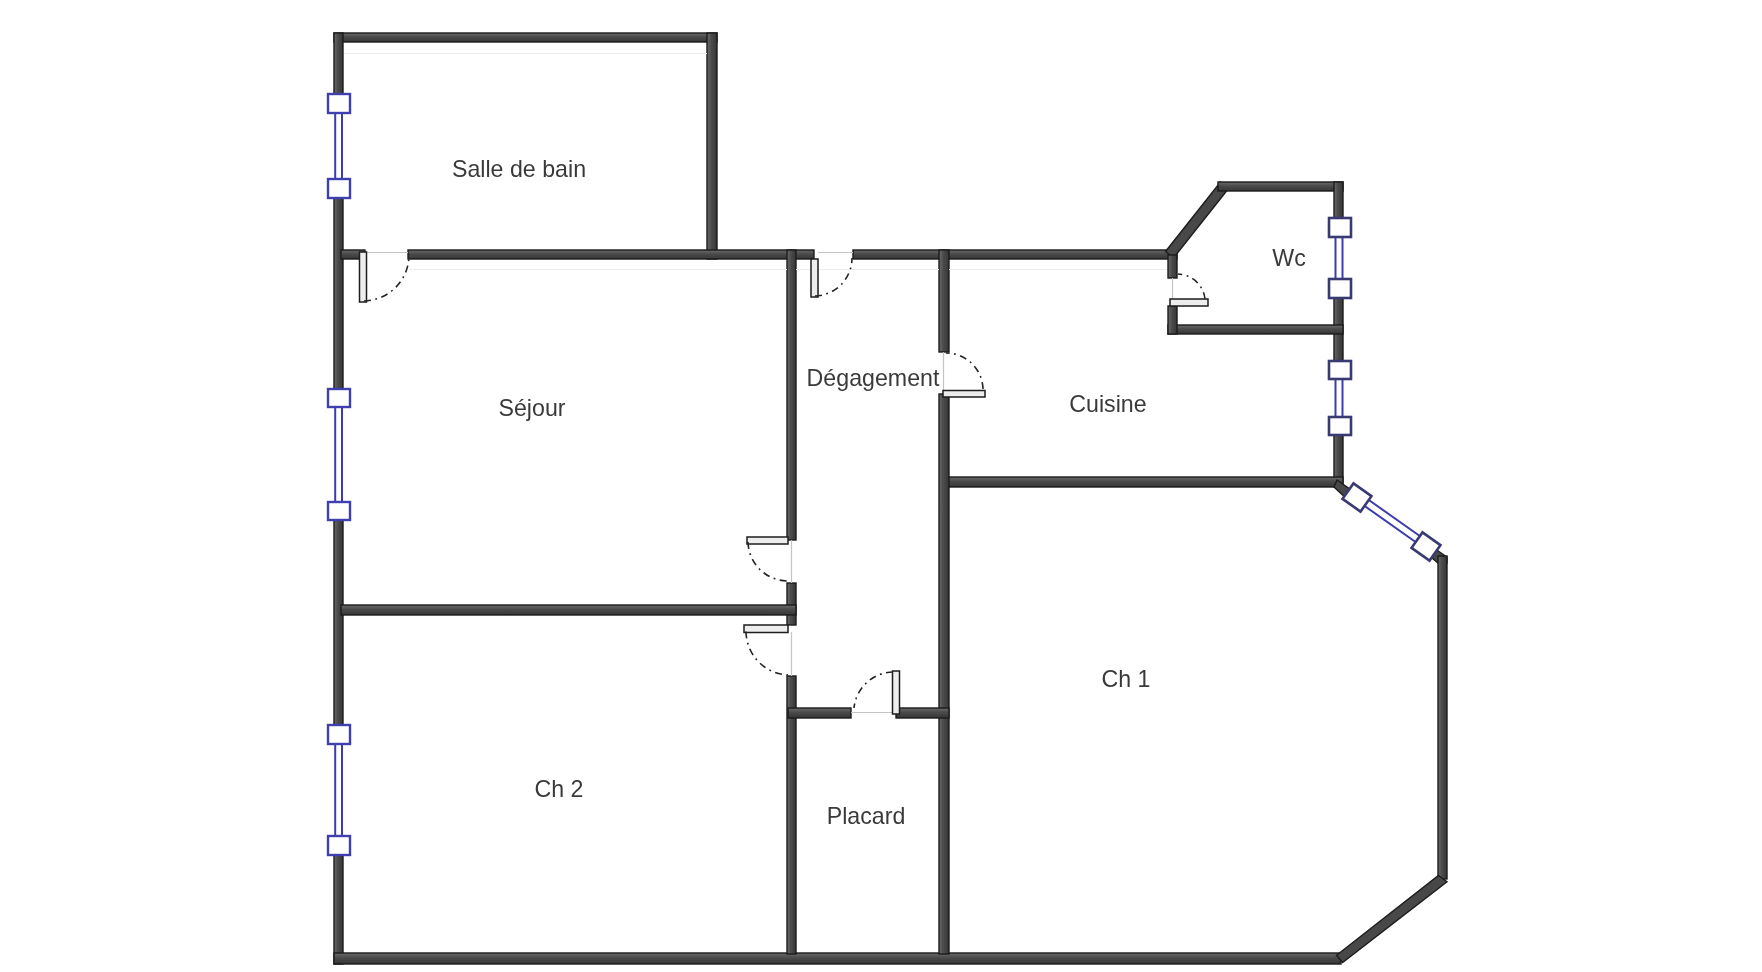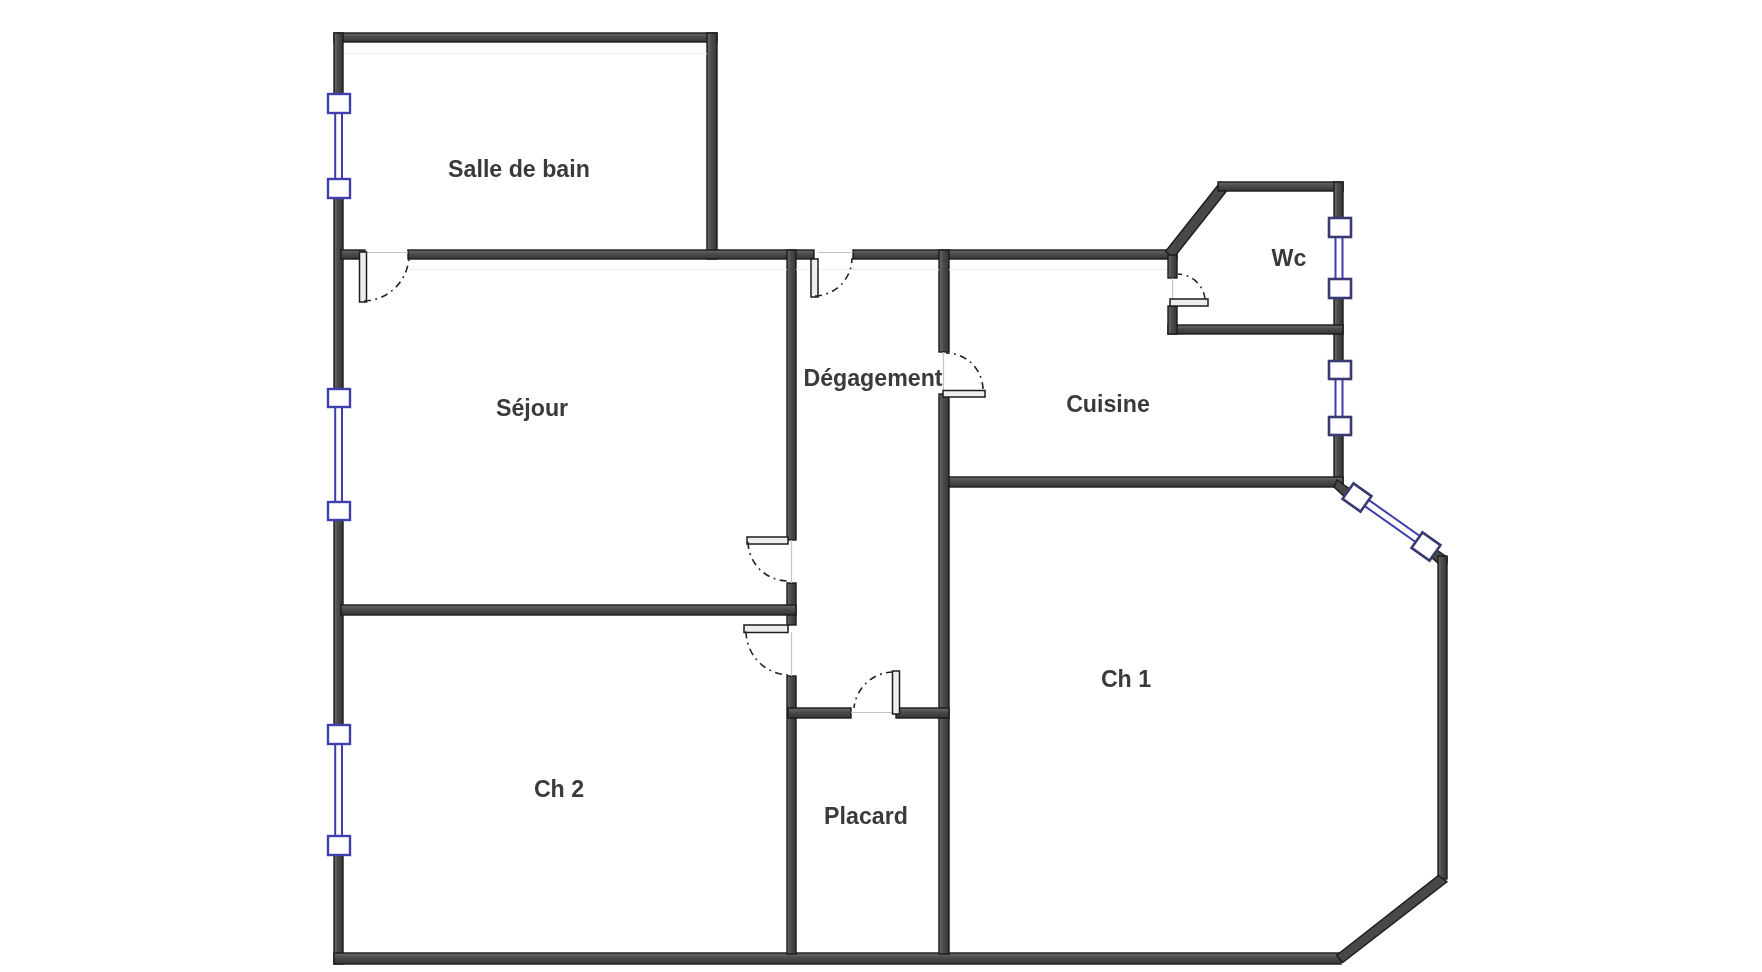--- a/index.html
+++ b/index.html
@@ -1,16 +1,16 @@
 <!DOCTYPE html>
 <html><head>
 <meta charset="utf-8">
 <style>
   html,body{margin:0;padding:0;background:#ffffff;}
-  .plan{width:1762px;height:972px;position:relative;font-weight:bold;}
+  .plan{width:1762px;height:972px;position:relative;}
   text{font-family:"Liberation Sans",sans-serif;fill:#3a3a3a;}
 </style>
 </head>
 <body>
 <div class="plan">
 <svg width="1762" height="972" viewBox="0 0 1762 972" xmlns="http://www.w3.org/2000/svg">
 <defs>
 <linearGradient id="gh" x1="0" y1="0" x2="0" y2="1">
   <stop offset="0" stop-color="#6b6b6b"></stop>
   <stop offset="0.45" stop-color="#4a4a4a"></stop>

